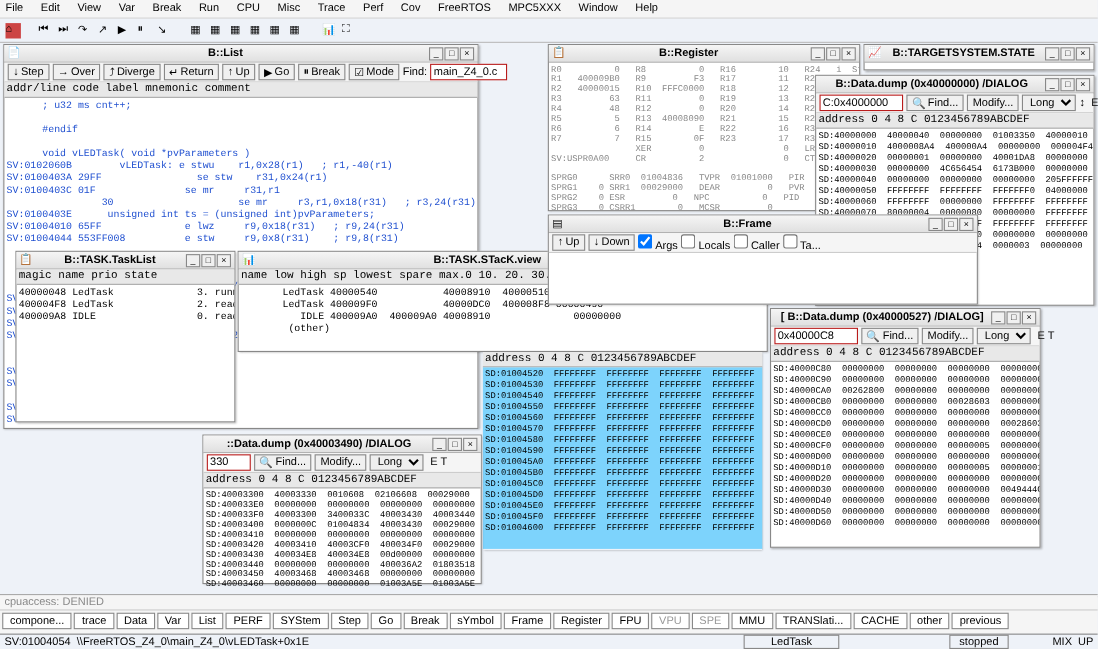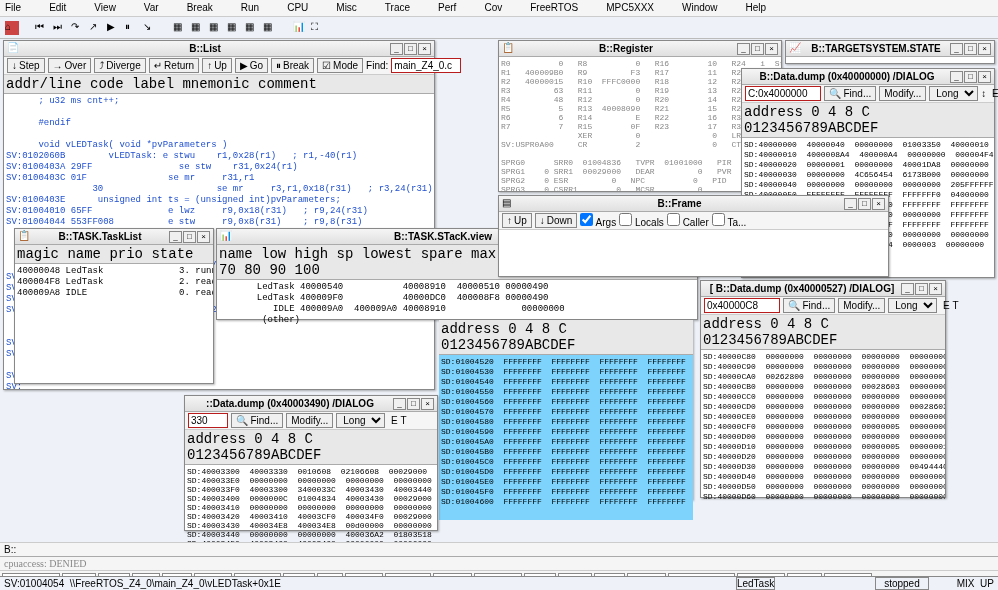--- a/index.html
+++ b/index.html
@@ -1,31 +1,31 @@
 <!DOCTYPE html>
 <html><head>
 <meta charset="utf-8">
 <style>
 * { box-sizing: border-box; margin: 0; padding: 0; }
 body { font-family: Tahoma, sans-serif; font-size: 10px; background: #eef2f8; color: #000; width: 998px; height: 590px; position: relative; overflow: hidden; }
-.menubar { background: #f5f5f5; height: 17px; padding: 2px 5px; border-bottom: 1px solid #ccc; display: flex; gap: 28px; }
+.menubar { background: #f5f5f5; height: 17px; padding: 2px 5px; border-bottom: 1px solid #ccc; display: flex; gap: 16px; }
 .menubar span { cursor: pointer; }
 .toolbar { background: #eef2f8; height: 22px; padding: 2px 5px; border-bottom: 1px solid #bbb; display: flex; gap: 4px; align-items: center; }
 .tb-icon { width: 14px; height: 14px; display: inline-block; }
 .window { position: absolute; background: #fff; border: 1px solid #888; box-shadow: 1px 1px 2px rgba(0,0,0,0.3); }
 .titlebar { background: linear-gradient(#f5f5f5,#e0e0e0); height: 16px; display: flex; align-items: center; padding: 0 3px; border-bottom: 1px solid #aaa; font-size: 10px; }
 .titlebar .title { flex: 1; text-align: center; font-weight: bold; }
 .winbtn { width: 13px; height: 12px; border: 1px solid #888; margin-left: 1px; background: #f0f0f0; font-size: 8px; line-height: 10px; text-align: center; }
 .wtoolbar { background: #f5f5f5; height: 18px; padding: 1px 3px; display: flex; gap: 3px; align-items: center; border-bottom: 1px solid #ccc; }
 .btn { border: 1px solid #888; background: #f0f0f0; padding: 0 4px; font-size: 10px; height: 15px; display: flex; align-items: center; gap: 2px; }
 .content { font-family: 'Courier New', monospace; font-size: 9px; padding: 2px; overflow: hidden; white-space: pre; line-height: 11px; }
-.col-header { background: #e8e8e8; font-size: 14px; border-bottom: 1px solid #aaa; padding: 1px 2px; font-family: 'Courier New', monospace; }
+.col-header { background: #e8e8e8; font-size: 10px; border-bottom: 1px solid #aaa; padding: 1px 2px; font-family: 'Courier New', monospace; }
 .blue { color: #2050d0; }
 .grey { color: #888; }
-.statusbar { position: absolute; bottom: 0; left: 0; right: 0; height: 34px; background: #f5f5f5; border-top: 1px solid #aaa; font-size: 10px; font-family: Liberation Serif, serif; }
+.statusbar { position: absolute; bottom: 0; left: 0; right: 0; height: 50px; background: #f5f5f5; border-top: 1px solid #aaa; font-size: 10px; }
 .cmdline { height: 14px; padding: 1px 4px; border-bottom: 1px solid #ccc; }
 .btns-row { display: flex; gap: 2px; padding: 2px; }
 .sbtn { border: 1px solid #888; background: #fff; padding: 1px 6px; font-size: 10px; }
 .sbtn.dis { color: #999; }
 .statusline { position: absolute; bottom: 34px; left: 0; right: 0; height: 14px; background: #f5f5f5; padding: 1px 4px; font-size: 10px; border-top: 1px solid #ccc; display: flex; }
 .textcontent { font-family: 'Courier New', monospace; font-size: 9px; line-height: 11px; white-space: pre; }
 .input-addr { width: 76px; border: 1px solid #b91c1c; font-size: 10px; height: 15px; padding: 0 2px; }
 .select-fmt { border: 1px solid #888; font-size: 10px; height: 15px; padding: 0 2px; }
 </style>
 </head>
@@ -353,17 +353,17 @@
     <span class="sbtn">CACHE</span>
     <span class="sbtn">other</span>
     <span class="sbtn">previous</span>
   </div>
 </div>
 
 <div style="position:absolute;bottom:0;left:0;right:0;height:14px;background:#eef2f8;border-top:1px solid #888;display:flex;font-size:10px;padding:0 4px;align-items:center">
   <span>SV:01004054</span>&nbsp;&nbsp;
   <span>\\FreeRTOS_Z4_0\main_Z4_0\vLEDTask+0x1E</span>
   <span style="flex:1"></span>
-  <span style="border:1px solid #888;padding:0 0;margin-right:100px">LedTask</span>
-  <span style="border:1px solid #888;padding:0 8px;margin-right:28px">stopped</span>
+  <span style="border:1px solid #888;padding:0 24px;margin-right:100px">LedTask</span>
+  <span style="border:1px solid #888;padding:0 8px;margin-right:40px">stopped</span>
   <span>MIX</span>&nbsp;&nbsp;
   <span>UP</span>
 </div>
 
 </body></html>

